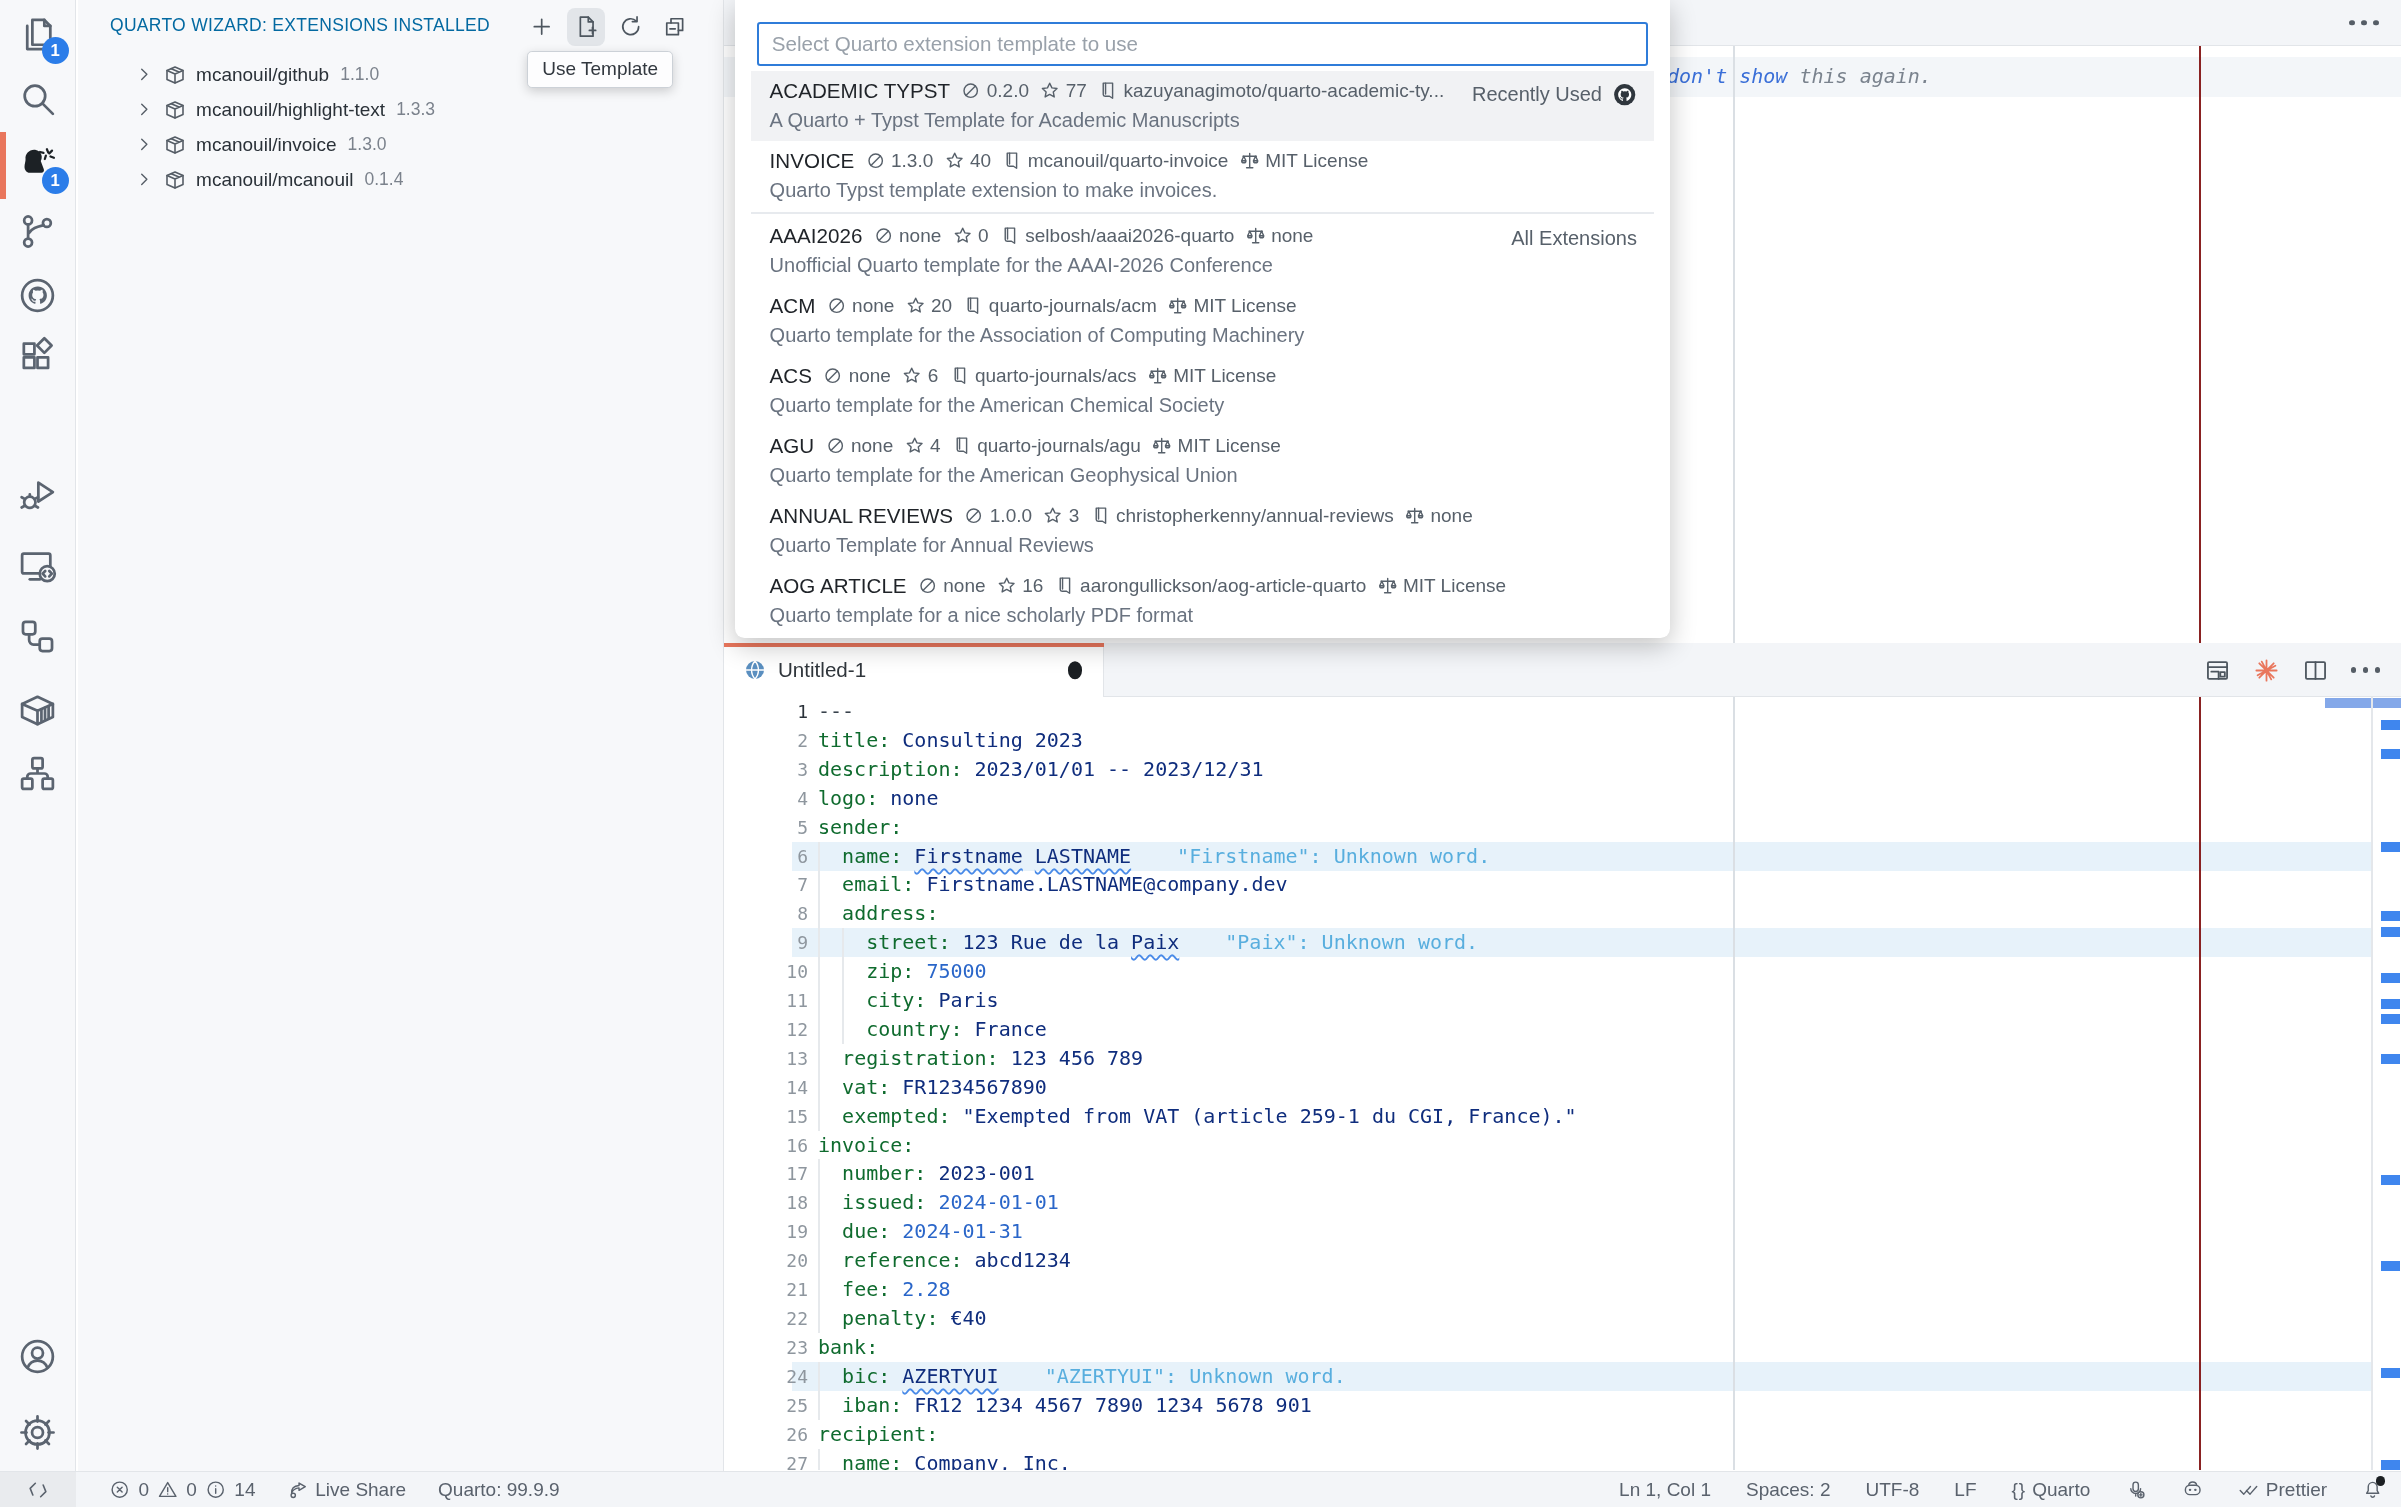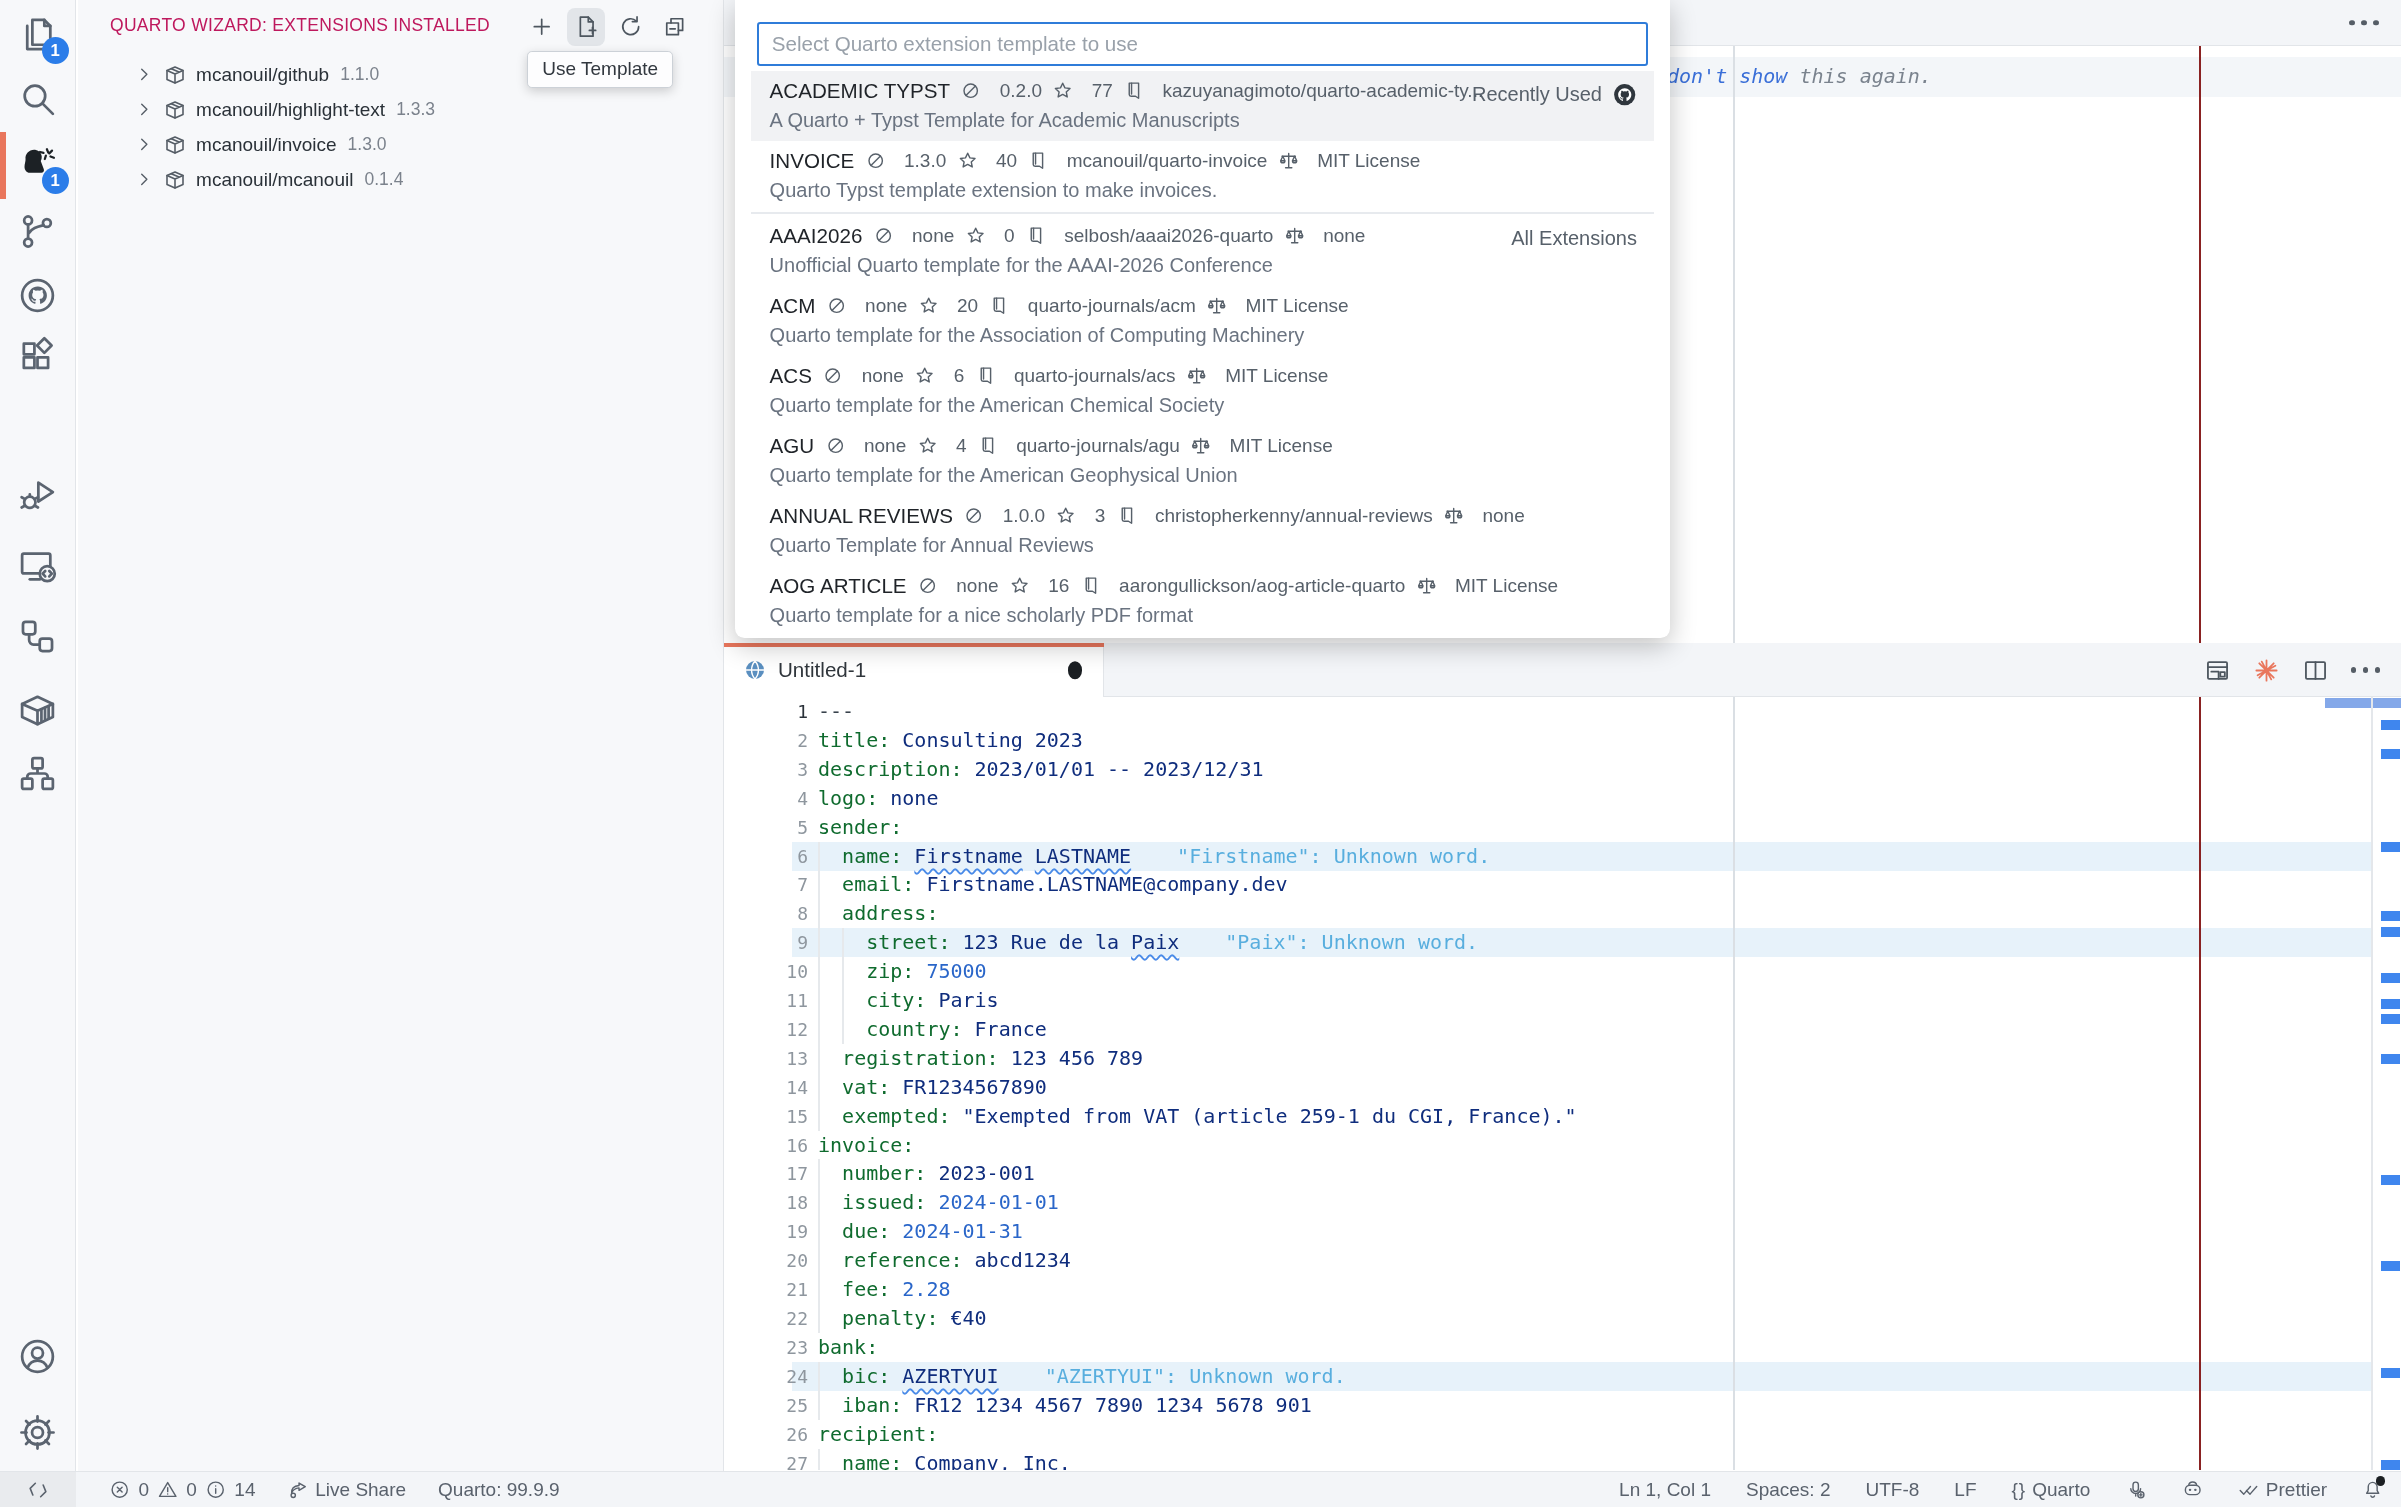--- a/index.html
+++ b/index.html
@@ -18,21 +18,21 @@
   .activity{position:absolute;left:0;top:0;width:76px;height:1471px;background:#f7f8fa;border-right:1.6px solid #e2e5e9;z-index:5}
   .act-item{position:absolute;left:0;width:75px;height:68px;display:flex;align-items:center;justify-content:center;color:#5b6470;cursor:pointer}
   .act-item svg{width:41px;height:41px}
   .act-badge{position:absolute;right:6.4px;bottom:4.8px;min-width:27px;height:27px;border-radius:13.5px;background:var(--badge-blue);
              color:#fff;font-size:16.7px;display:flex;align-items:center;justify-content:center;font-weight:700}
   .act-indicator{position:absolute;left:0;top:132px;width:5.6px;height:67px;background:var(--accent-orange)}
 
   
   .sidebar{position:absolute;left:78px;top:0;width:646px;height:1471px;background:#f7f8fa;border-right:1.6px solid #e2e5e9;z-index:4}
   .sb-header{position:relative;height:51px;display:flex;align-items:center;padding-left:32px}
-  .sb-title{font-size:17.5px;color:#be185d;letter-spacing:0.3px;white-space:nowrap}
+  .sb-title{font-size:17.5px;color:#0369a1;letter-spacing:0.3px;white-space:nowrap}
   .sb-actions{position:absolute;right:29px;top:8px;display:flex;gap:6.4px}
   .sb-act{width:38px;height:38px;border-radius:8px;display:flex;align-items:center;justify-content:center;color:#4d565f;cursor:pointer}
   .sb-act svg{width:25.4px;height:25.4px}
   .sb-act.hovered{background:#e2e5e9}
   .tooltip{position:absolute;left:449px;top:51px;background:#fdfdfe;border:0.8px solid #ccd1d7;border-radius:4.8px;
            box-shadow:0 3.2px 11px rgba(0,0,0,.18);padding:6.4px 14.3px;font-size:19px;color:#32383f;z-index:30;white-space:nowrap}
   .tree{position:absolute;top:57px;left:0;right:0}
   .tree-row{height:35px;display:flex;align-items:center;font-size:19px;color:#2a3138;cursor:pointer;white-space:nowrap}
   .tree-row .chev{width:20.6px;height:20.6px;margin-right:8px;color:#555d66;flex:0 0 auto}
   .tree-row .chev svg{width:20.6px;height:20.6px}
@@ -63,21 +63,21 @@
   .quickpick{position:absolute;left:735px;top:0;width:935px;height:638px;background:#fff;border-radius:0 0 9.5px 9.5px;
              box-shadow:0 8px 27px rgba(0,0,0,.24);z-index:20;padding:22px;overflow:hidden}
   .qp-input{width:100%;height:44px;border:2.4px solid var(--focus-blue);border-radius:3.2px;font-size:20.6px;padding:0 12.7px;
             color:#333;outline:none;font-family:"Liberation Sans",sans-serif;background:#fff}
   .qp-input::placeholder{color:#99a1aa}
   .qp-list{position:relative;margin:4.8px -6.4px 0 -6.4px}
   .qp-item{position:relative;height:70px;padding:8px 19px 0 19px;cursor:pointer}
   .qp-item.focused{background:#f1f2f4}
   .qp-top{display:flex;align-items:center;gap:10.3px;white-space:nowrap}
   .qp-label{font-size:20.6px;color:#1f2328;font-weight:500}
-  .qp-meta{display:flex;align-items:center;gap:18px;color:#57606a;font-size:19px}
+  .qp-meta{display:flex;align-items:center;gap:5px;color:#57606a;font-size:19px}
   .qp-meta svg{width:21.4px;height:21.4px}
   .qp-desc{font-size:20px;color:#6a7380;margin-top:6.4px;white-space:nowrap}
   .qp-right{position:absolute;right:17.5px;top:11px;display:flex;align-items:center;gap:9.5px;font-size:20px;color:#57606a}
   .qp-right svg{width:25.4px;height:25.4px}
   .qp-sep{height:1.6px;background:#e7eaee;margin:1.6px 0}
 
   
   .editor-lower{position:absolute;left:724px;top:643px;width:1677px;height:827px;background:#6d28d9;z-index:1}
   .editor-lower .tabstrip{height:54px}
   .tab-active{position:absolute;left:0;top:0;width:380px;height:54px;background:#fff;border-right:1.6px solid #e2e5e9;

